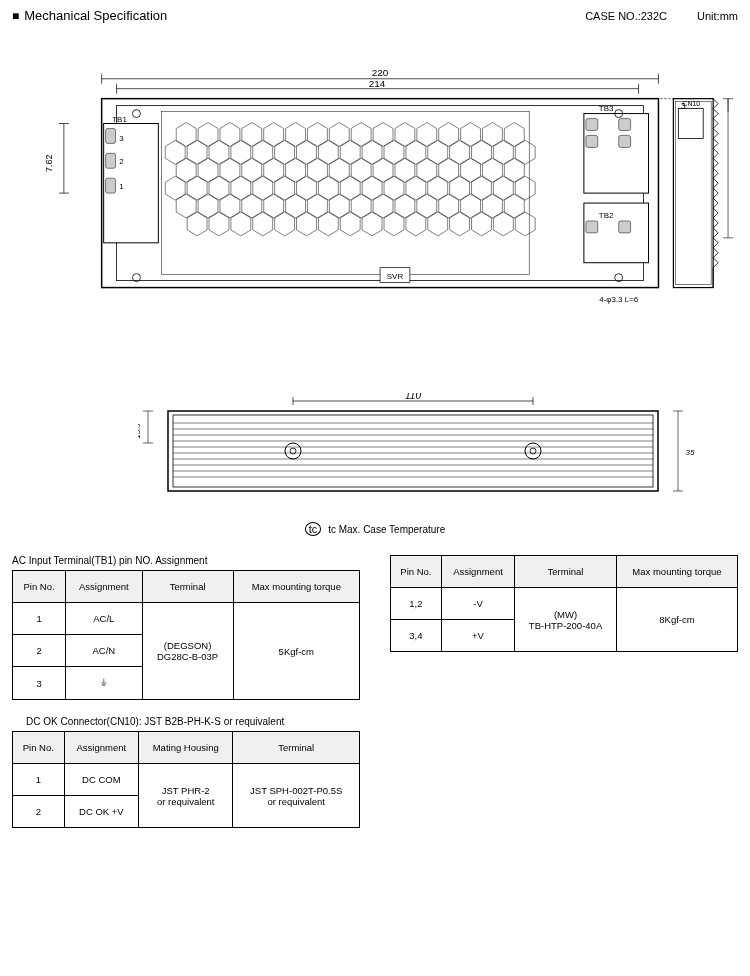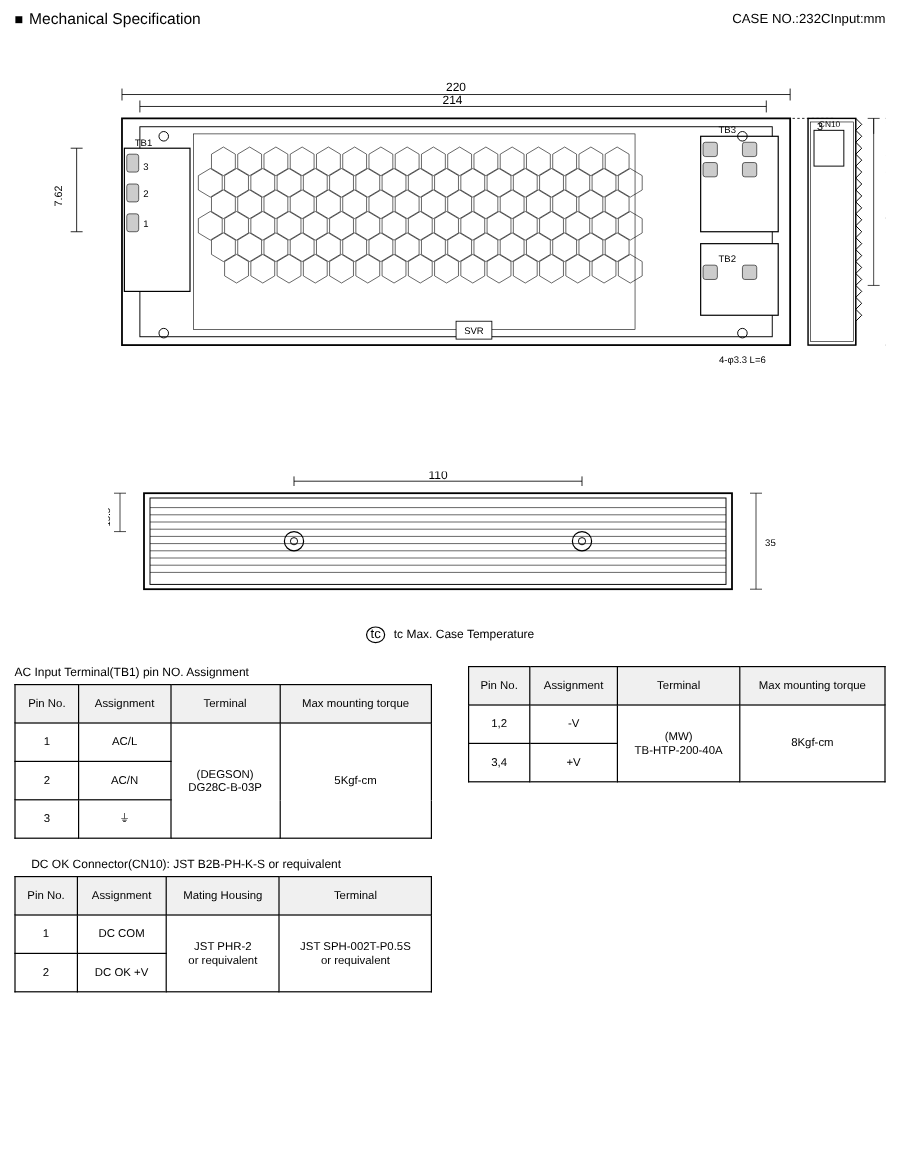--- a/index.html
+++ b/index.html
@@ -27,43 +27,45 @@
       font-size: 13px;
     }
     .header-title::before {
       content: '■';
       margin-right: 5px;
       font-size: 12px;
     }
     .header-right {
       font-size: 11px;
       display: flex;
+      gap: 30px;
     }
 
     .top-view-container {
       position: relative;
       display: flex;
       justify-content: center;
       padding-top: 30px;
       padding-left: 30px;
     }
 
     
     .main-svg {
       display: block;
     }
 
     
     .bottom-view-container {
       position: relative;
       display: flex;
-      justify-content: center;
+      justify-content: flex-end;
       padding-top: 30px;
       padding-left: 30px;
       margin-bottom: 10px;
+      font-style: italic;
     }
 
     .tc-label {
       text-align: center;
       font-size: 10px;
       margin-bottom: 20px;
     }
 
     
     .tables-section {
@@ -103,21 +105,21 @@
       padding-left: 14px;
     }
   </style>
 </head>
 <body>
 
 <div class="header">
   <div class="header-title">Mechanical Specification</div>
   <div class="header-right">
     <span>CASE NO.:232C</span>
-    <span>Input:mm</span>
+    <span>Unit:mm</span>
   </div>
 </div>
 
 <div class="top-view-container">
   <svg class="main-svg" width="700" height="300" viewBox="0 0 700 300">
 
     <line x1="60" y1="15" x2="620" y2="15" stroke="#000" stroke-width="0.7"></line>
     <line x1="60" y1="10" x2="60" y2="20" stroke="#000" stroke-width="0.7"></line>
     <line x1="620" y1="10" x2="620" y2="20" stroke="#000" stroke-width="0.7"></line>
     <text x="340" y="12" text-anchor="middle" font-size="10">220</text>

